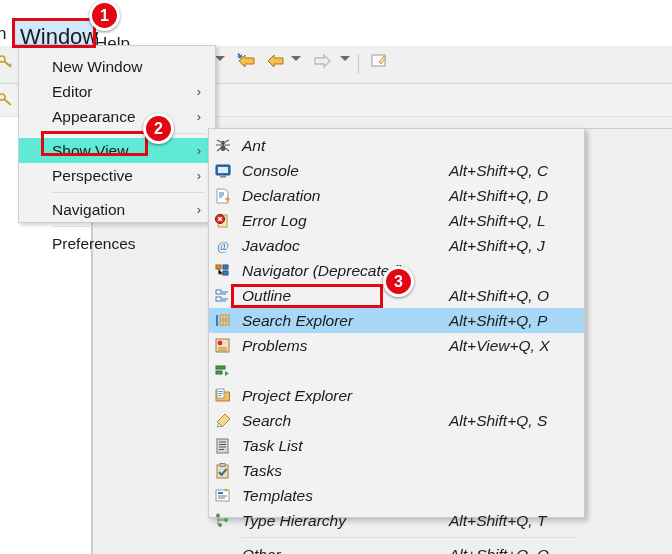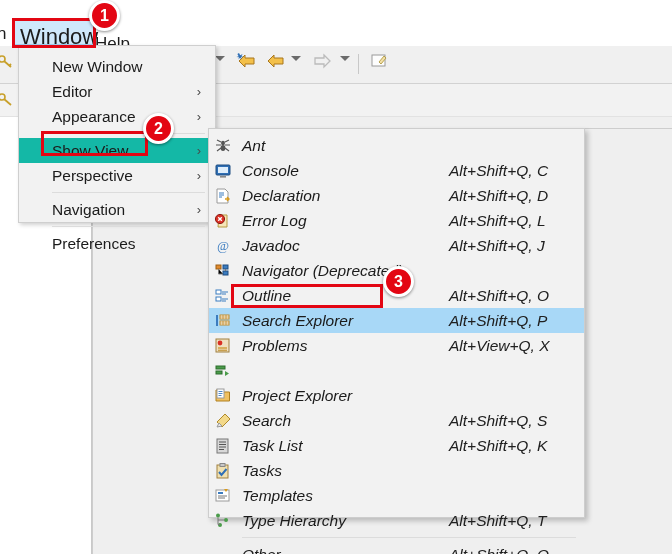--- a/index.html
+++ b/index.html
@@ -75,21 +75,21 @@
     text-align:center;
   }
   .mrow {
     position:relative; height:25px; line-height:25px;
     font-size:15.5px; color:#1b1b1b; white-space:nowrap;
   }
   .mrow .mlabel { position:absolute; left:33px; top:0; }
   .mrow .marrow {
     position:absolute; right:14px; top:0; font-size:13px; color:#4a4a4a;
   }
-  .mrow.sel { background:#14b8a6;padding-left:30px; }
+  .mrow.sel { background:#5eead4;padding-left:30px; }
   .msep { height:1px; background:#dcdcdc; margin:4px 10px 4px 33px; }
   .menu-window .pad-top { height:8px; }
   .menu-window .pad-bot { height:6px; }
 
   
   .menu-showview {
     position:absolute; left:208px; top:128px; width:377px; height:390px;
     background:#f2f2f2; border:1px solid #cdcdcd;
     box-shadow:3px 3px 5px rgba(0,0,0,0.22);
   }
@@ -383,21 +383,20 @@
     </div>
 
     <div class="srow">
       <span class="sicon">
         <svg width="18" height="18" viewBox="0 0 18 18">
             <rect x="3" y="2" width="11" height="14" fill="#d8d8d8" stroke="#777"></rect>
             <path d="M5 5 h7 M5 7.5 h7 M5 10 h7 M5 12.5 h5" stroke="#555" stroke-width="1"></path>
           </svg>
       </span>
       <span class="slabel">Task List</span>
-      <span class="saccel">Alt+Shift+Q, K</span>
     </div>
 
     <div class="srow">
       <span class="sicon">
         <svg width="18" height="18" viewBox="0 0 18 18">
             <rect x="3" y="3" width="11" height="13" fill="#f0e0b0" stroke="#a08040"></rect>
             <rect x="6" y="1.5" width="5" height="3" fill="#c8c8c8" stroke="#888"></rect>
             <path d="M5 10 l2.5 3 l5 -6" stroke="#2f6fb5" stroke-width="2" fill="none"></path>
           </svg>
       </span>

